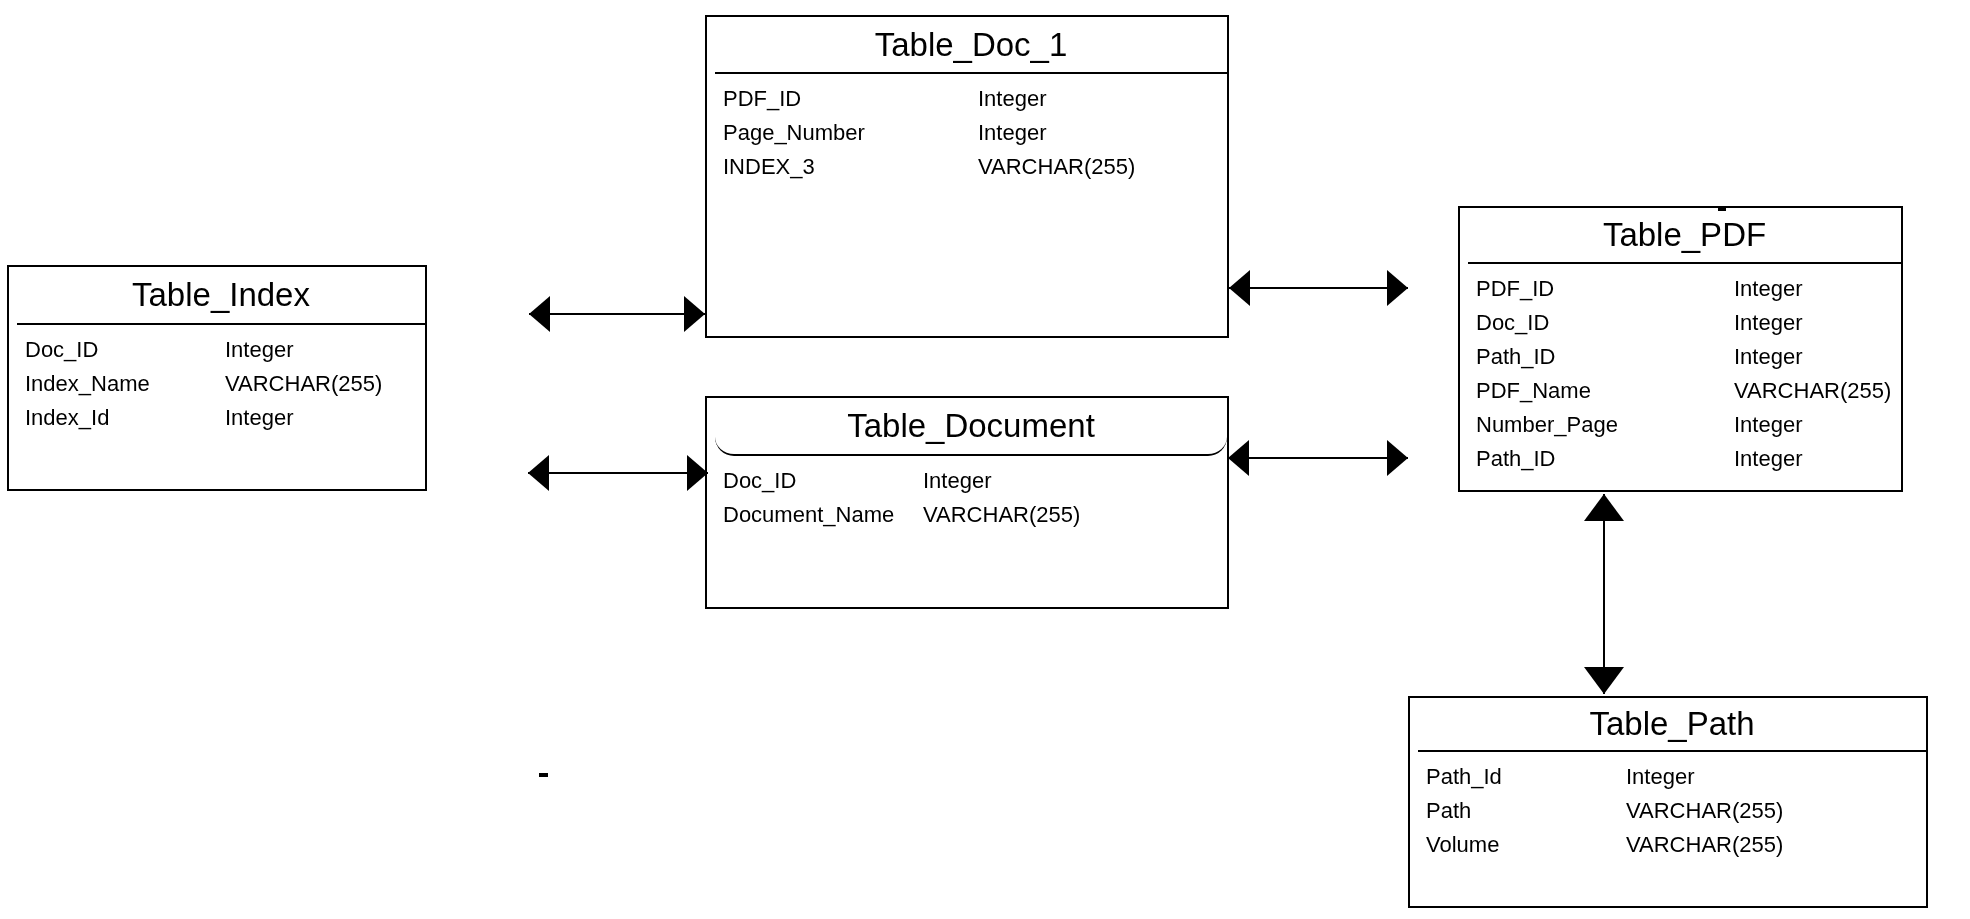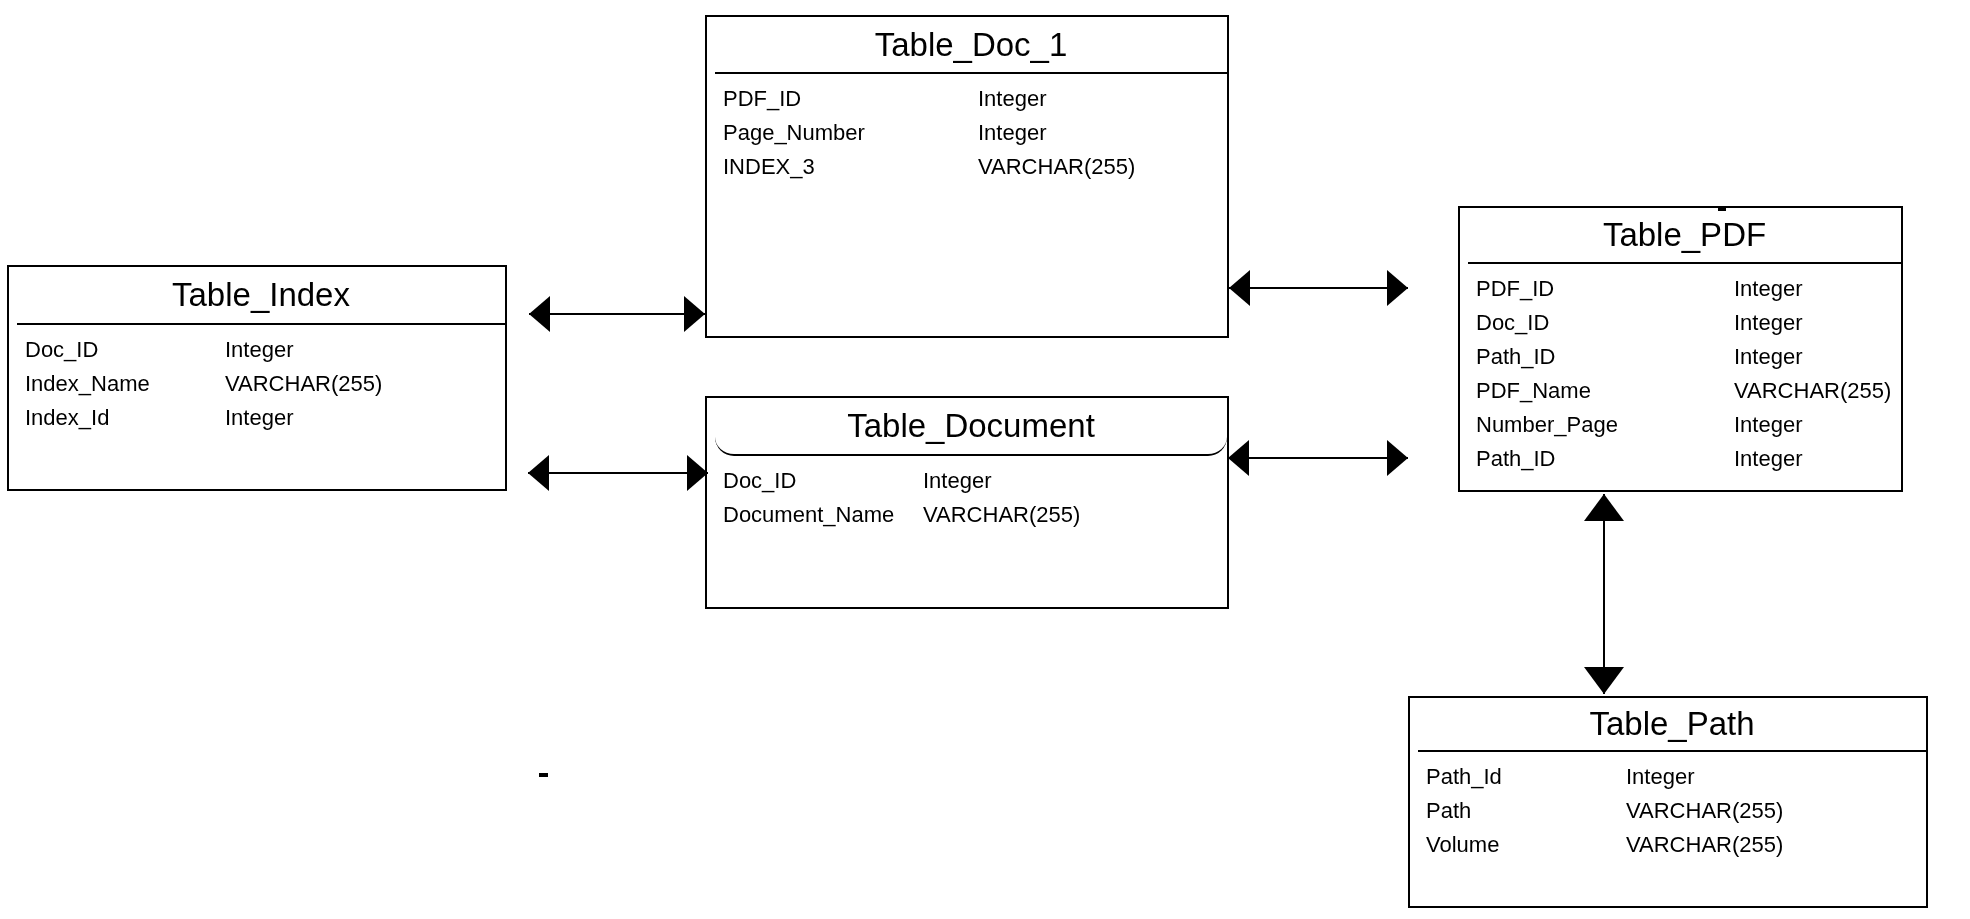--- a/index.html
+++ b/index.html
@@ -28,21 +28,21 @@
     overflow: hidden;
   }
   .entity-fields {
     border-collapse: collapse;
     margin: 8px 0 0 8px;
     font-size: 22px;
     line-height: 34px;
   }
   .entity-fields td { padding: 0; white-space: nowrap; vertical-align: top; }
 
-  #t-index    { left: 7px;    top: 265px; width: 500px; height: 226px; }
+  #t-index    { left: 7px;    top: 265px; width: 420px; height: 226px; }
   #t-index    .entity-title  { height: 56px; line-height: 56px; }
   #t-index    td.fname { min-width: 200px; }
 
   #t-doc1     { left: 705px;  top: 15px;  width: 524px; height: 323px; }
   #t-doc1     .entity-title  { height: 55px; line-height: 55px; }
   #t-doc1     td.fname { min-width: 255px; }
 
   #t-document { left: 705px;  top: 396px; width: 524px; height: 213px; }
   #t-document .entity-title  { height: 56px; line-height: 56px; border-radius: 19px; }
   #t-document td.fname { min-width: 200px; }

